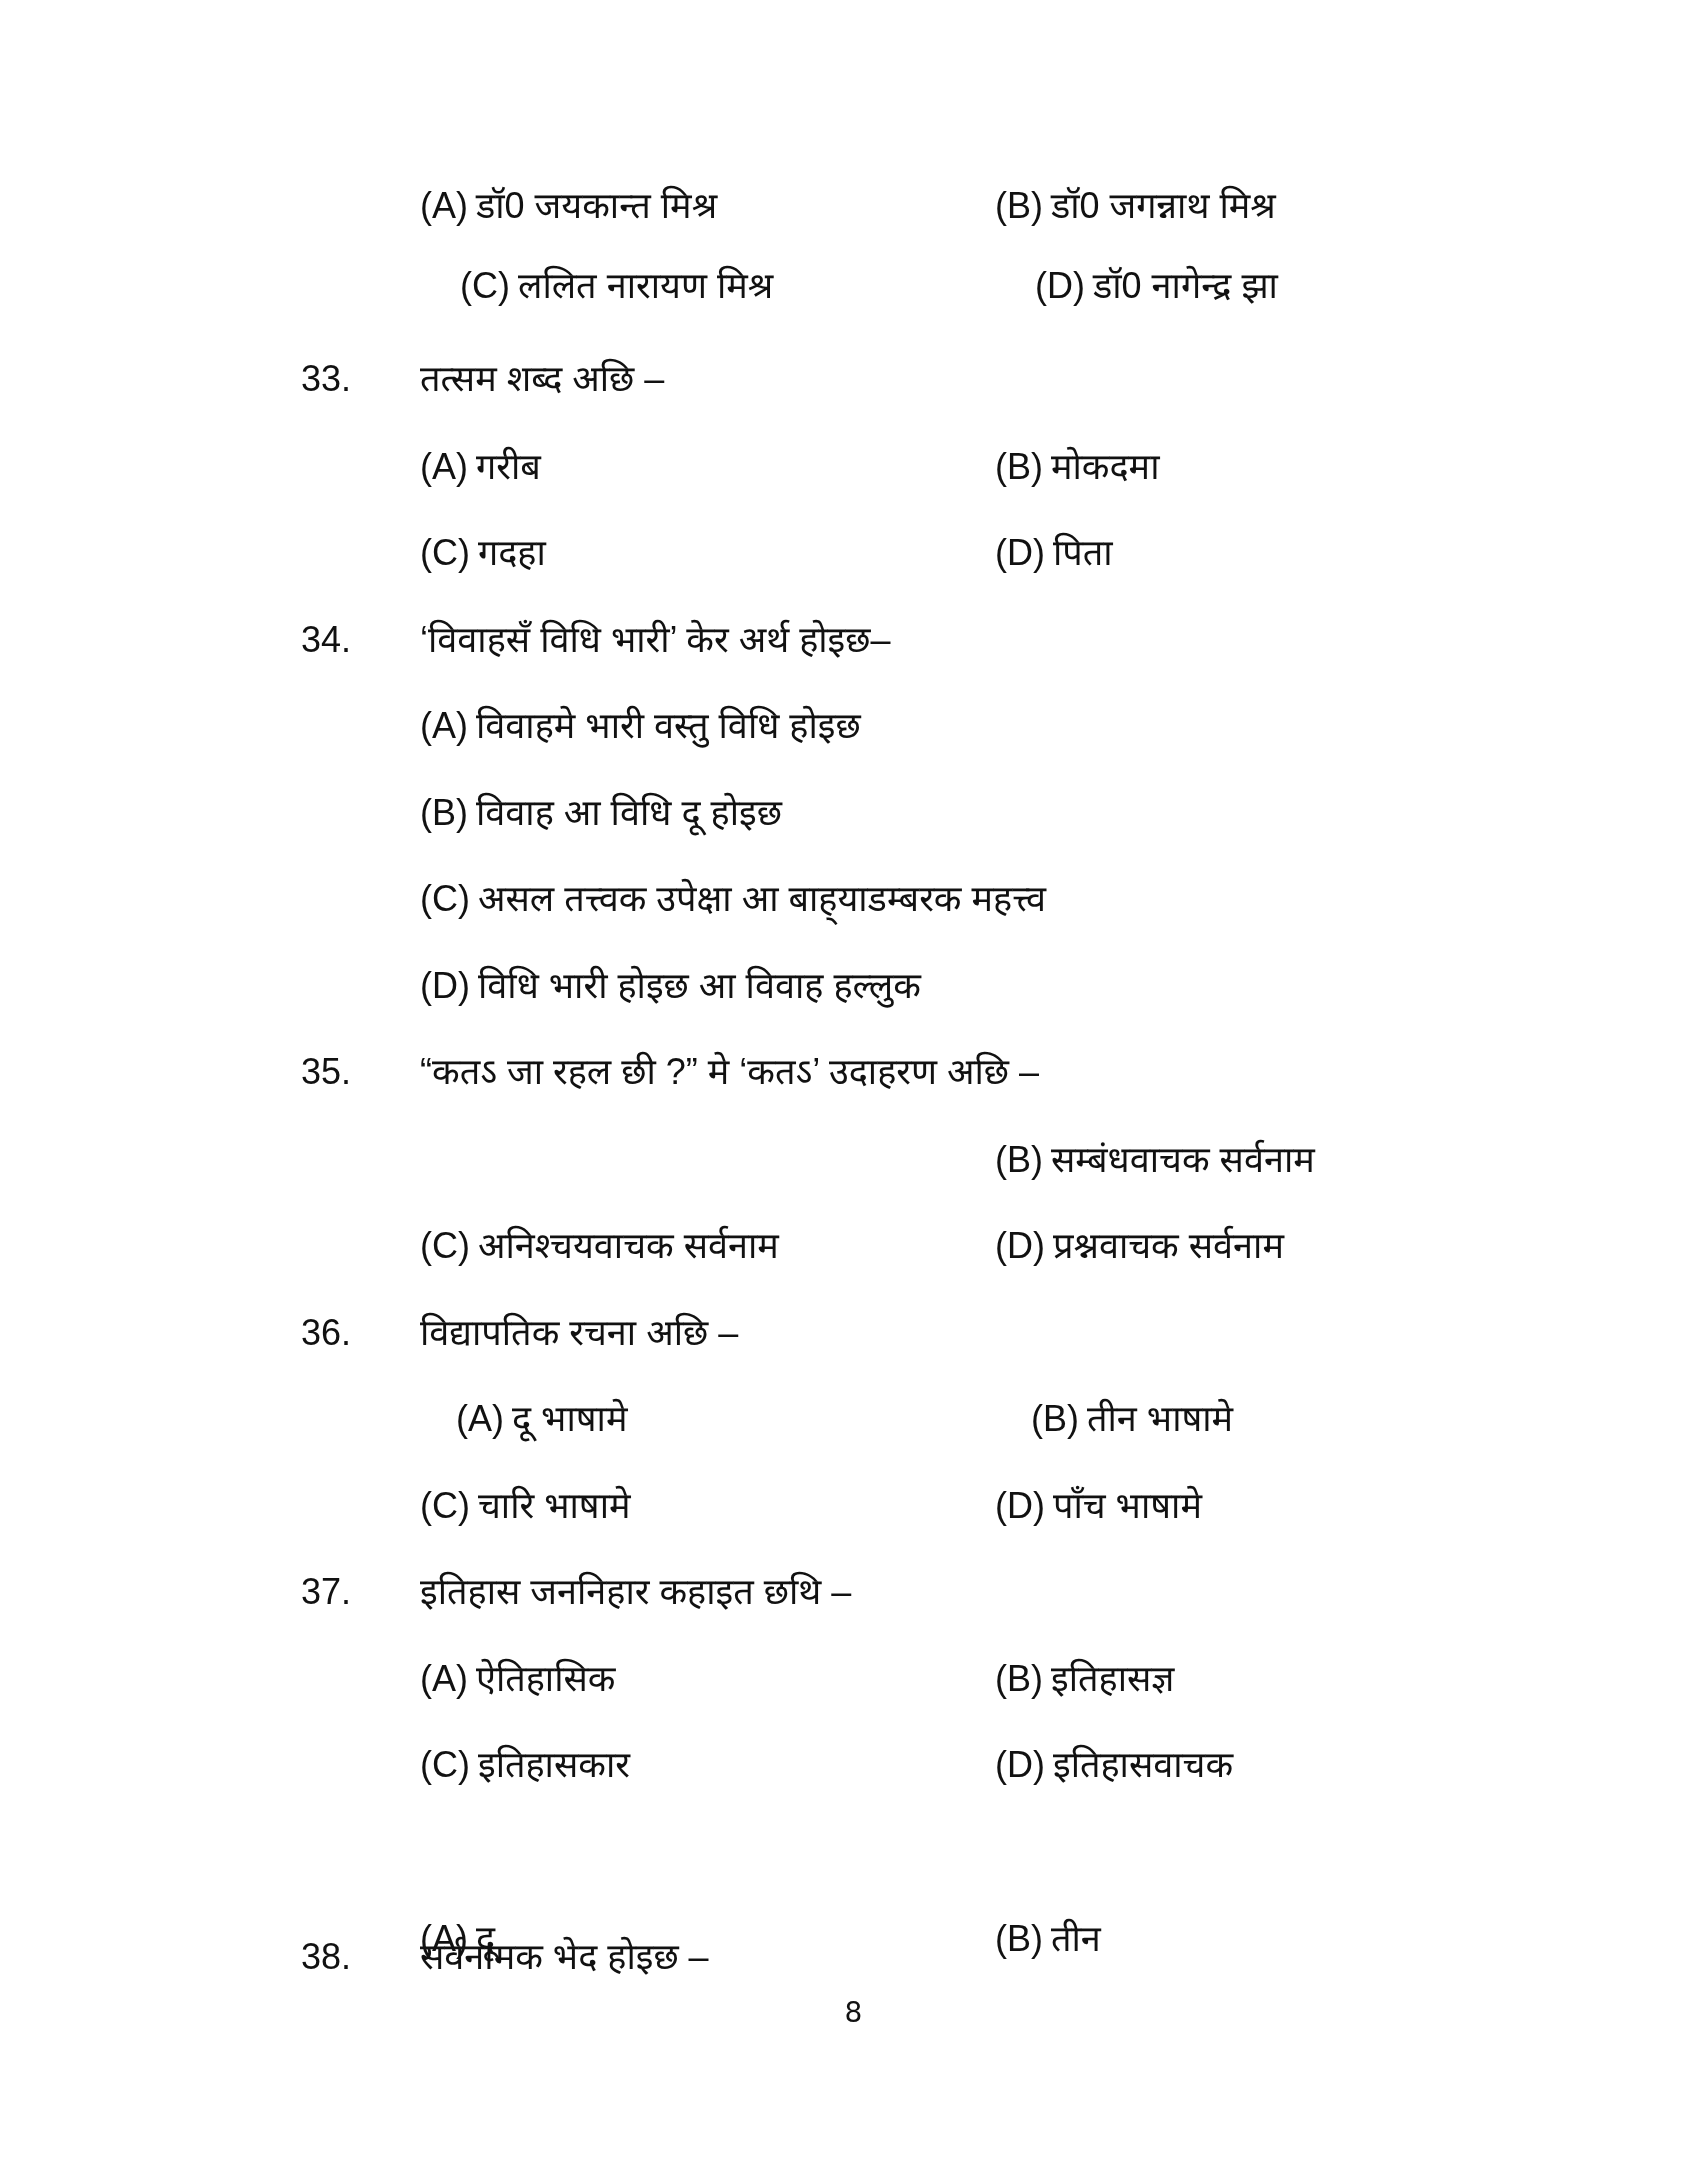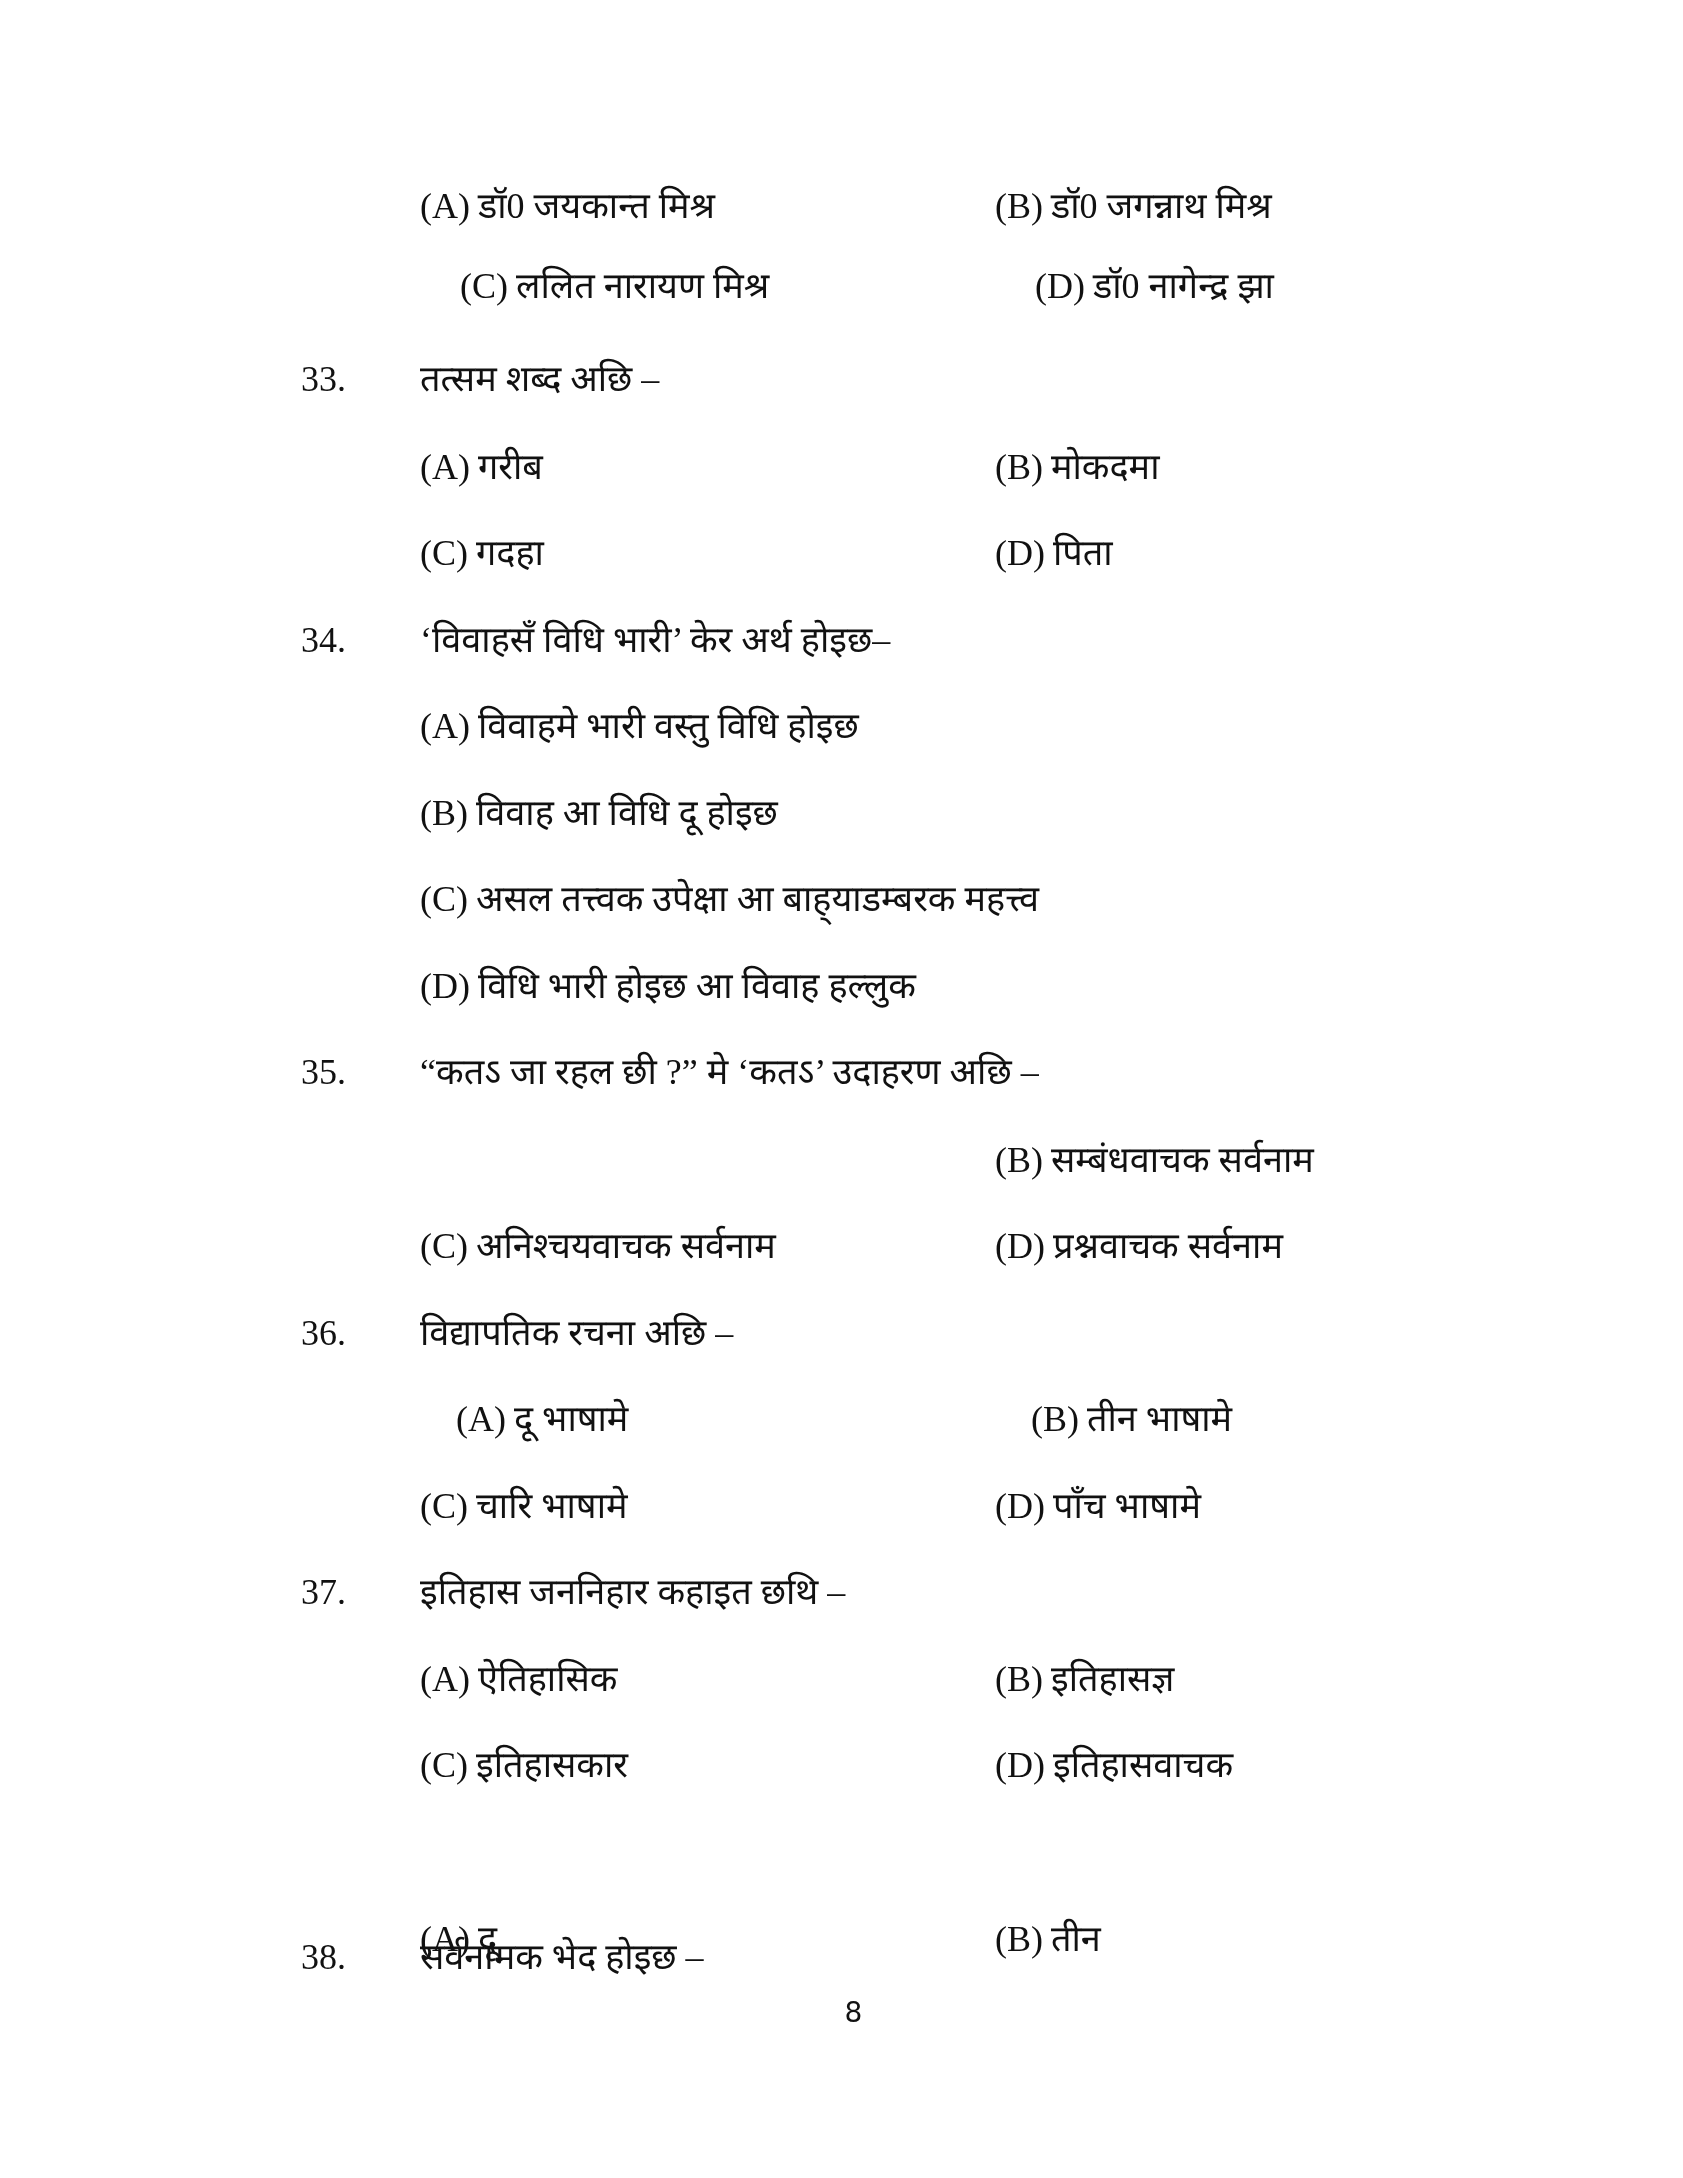--- a/index.html
+++ b/index.html
@@ -16,21 +16,20 @@
       color: #111111;
     }
     .line {
       position: absolute;
       left: 0;
       width: 1677px;
       height: 50px;
       font-size: 36px;
       line-height: 50px;
       white-space: nowrap;
-      font-family: Liberation Serif, serif;
     }
     .qnum {
       position: absolute;
       left: 301px;
       font-size: 36px;
     }
     .qtext {
       position: absolute;
       left: 420px;
     }

